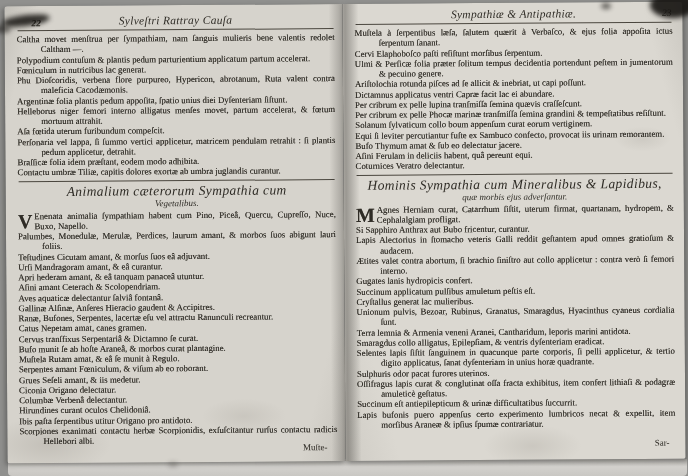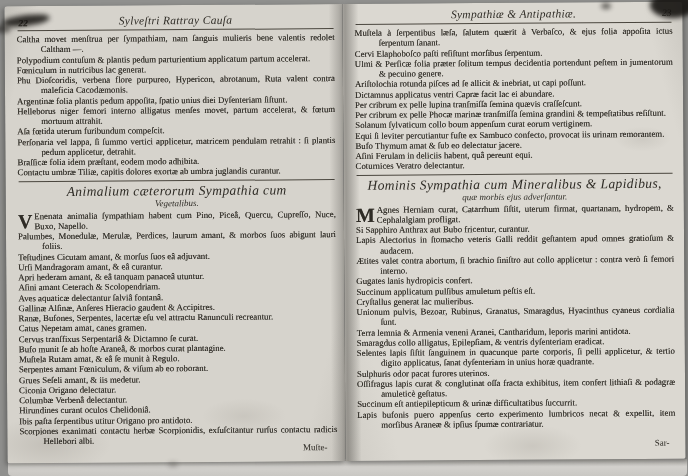--- a/index.html
+++ b/index.html
@@ -43,21 +43,21 @@
   }
   .pad-left{padding:9px 8px 0 12px;}
   .pad-right{padding:5px 10px 0 12px;}
   .gutter{
     position:absolute;left:324px;top:0;width:30px;height:457px;pointer-events:none;z-index:3;
     background:linear-gradient(to right,rgba(40,38,34,0),rgba(40,38,34,.28) 45%,rgba(40,38,34,.36) 55%,rgba(40,38,34,0));
   }
   .header{position:relative;height:14px;margin-bottom:1px;}
   .running{display:block;text-align:center;font-style:italic;font-size:11.5px;line-height:13px;letter-spacing:.3px;}
   .pagenum{position:absolute;top:3px;font-size:9.5px;font-style:italic;}
-  .page.left .pagenum{left:2px;font-weight:bold;}
+  .page.left .pagenum{left:15px;font-weight:bold;}
   .page.right .pagenum{right:1px;top:1px;}
   .rule{border-bottom:1.2px solid var(--rule);margin:0 1px 3px 1px;}
   .rule.thick{border-bottom-width:1.8px;margin-top:3px;margin-bottom:2px;}
   .textblock{
     font-size:8.8px;line-height:10.25px;text-align:justify;
     text-shadow:0 0 .5px rgba(47,44,38,.65);
   }
   .para{padding-left:24px;text-indent:-24px;}
   .para.has-drop{padding-left:0;text-indent:0;margin-top:1px;}
   .dropcap{float:left;font-size:20px;line-height:16px;padding:2px 2px 0 0;font-weight:bold;}

